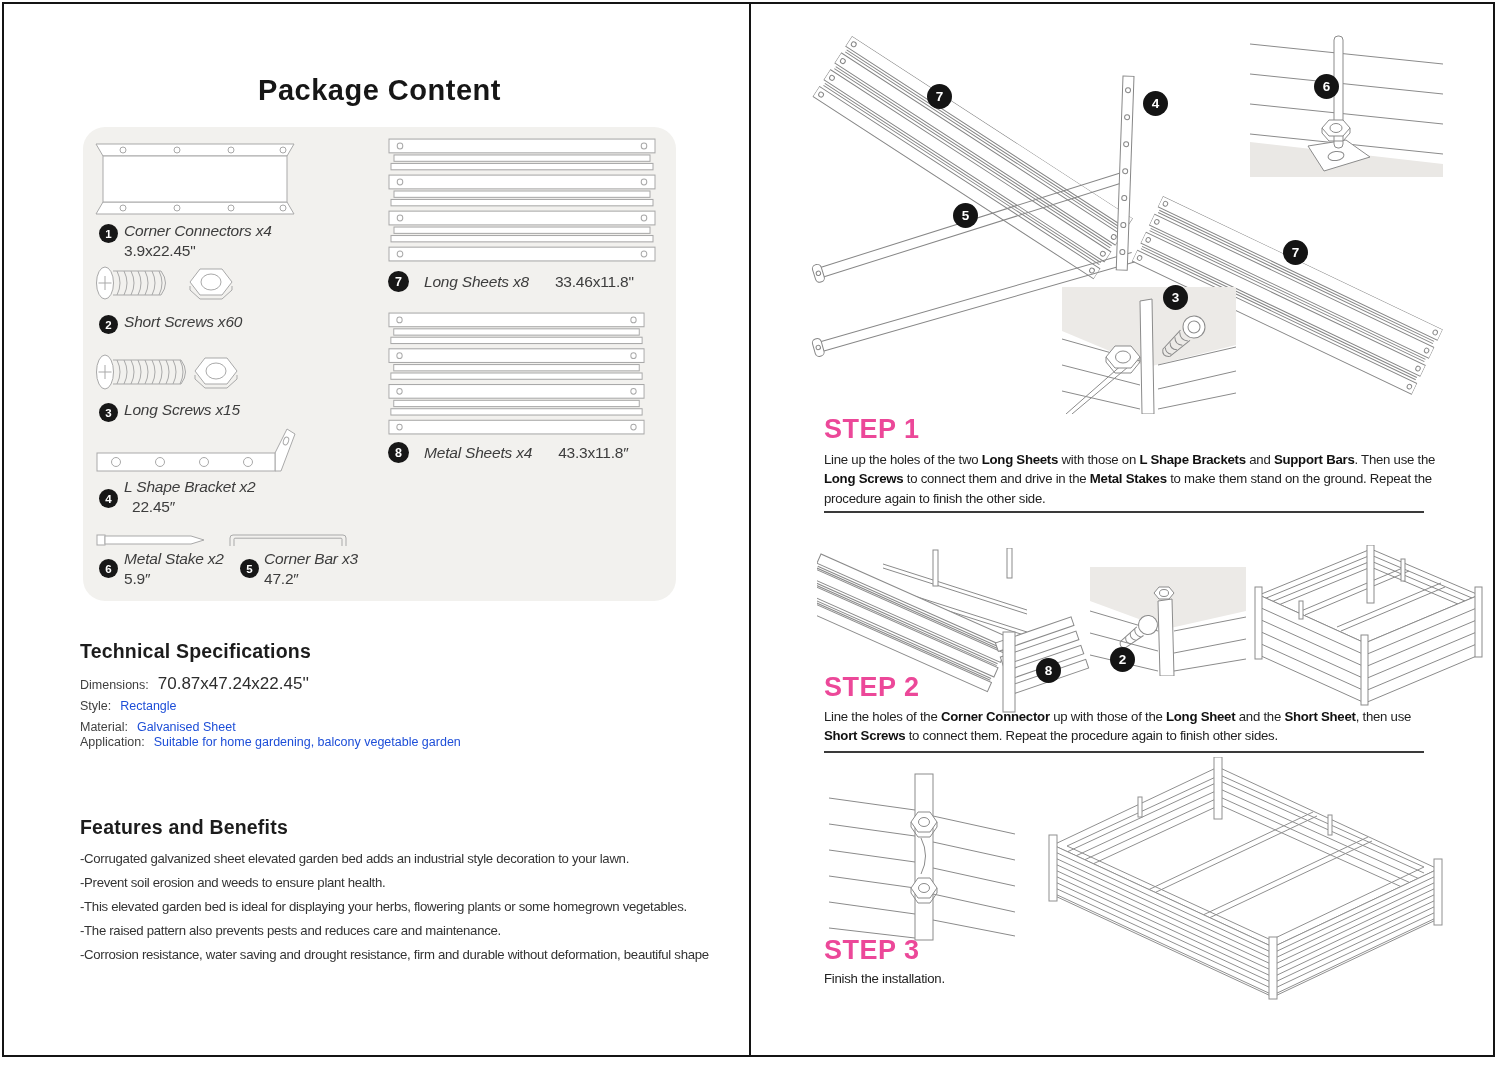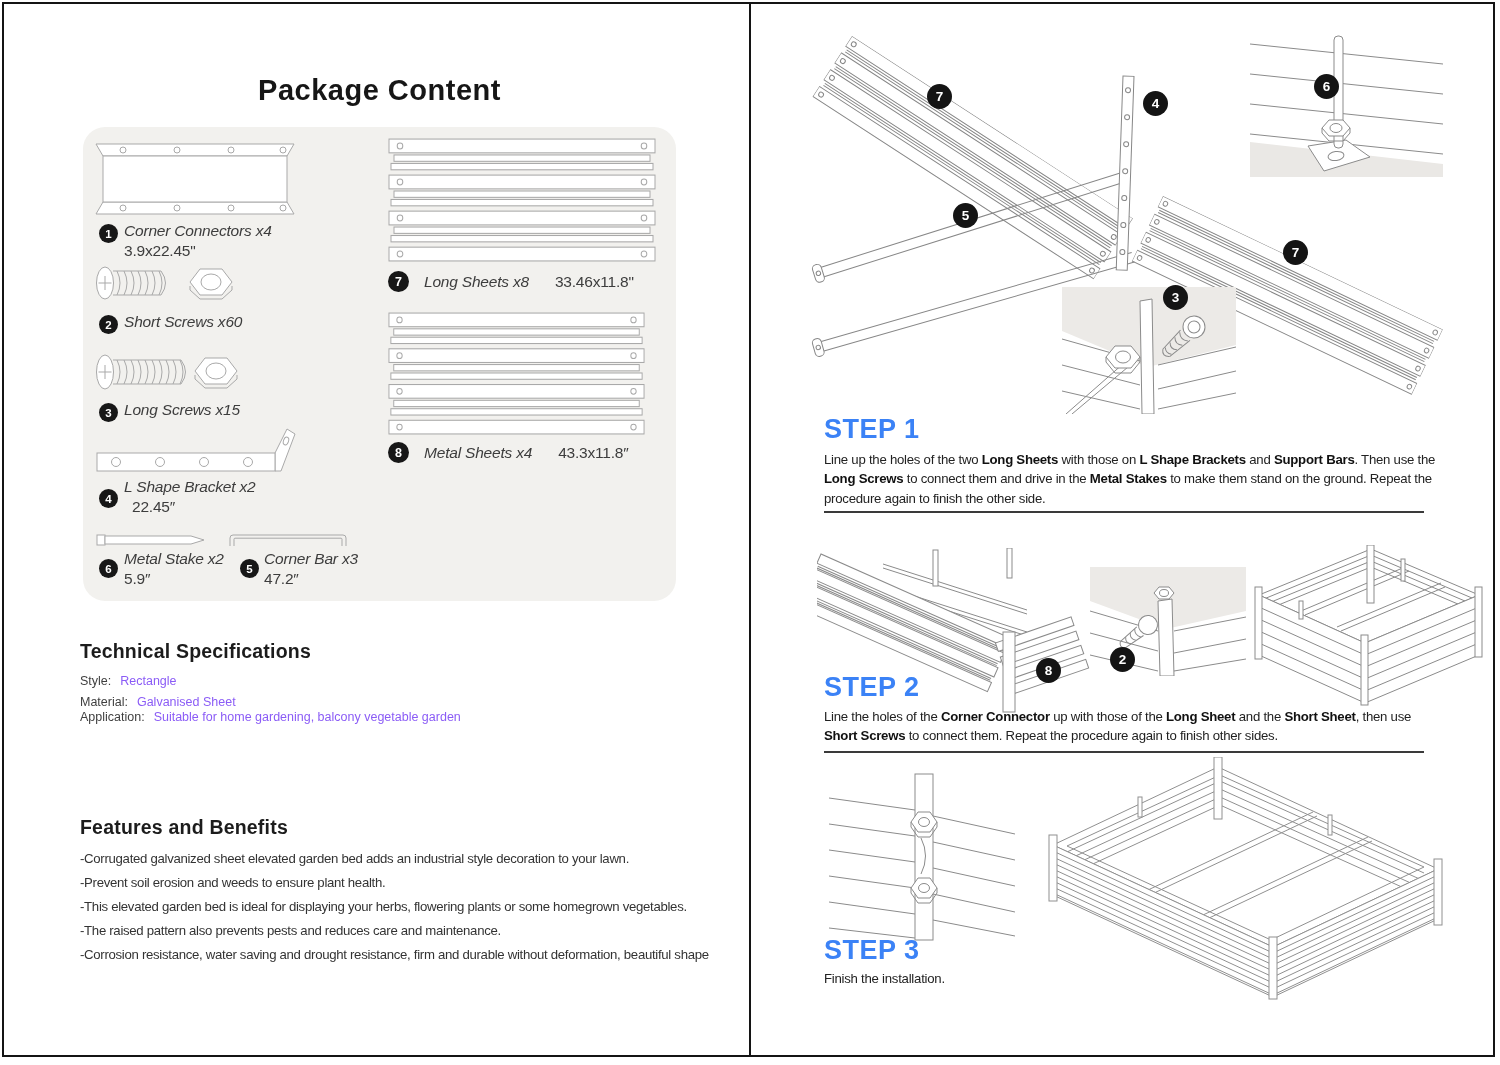--- a/index.html
+++ b/index.html
@@ -13,24 +13,24 @@
   .panel{left:83px;top:127px;width:593px;height:474px;background:#f2f1ee;border-radius:22px;}
   .badge{position:absolute;width:19px;height:19px;border-radius:50%;background:#171717;color:#fff;
          font-size:11.5px;font-weight:bold;display:flex;align-items:center;justify-content:center;}
   .badge.big{width:21px;height:21px;font-size:12.5px;}
   .plabel{font-size:15.5px;color:#3d3d3d;letter-spacing:-.2px;white-space:nowrap;font-style:italic;}
   .psize{font-size:15.5px;color:#3d3d3d;letter-spacing:-.2px;white-space:nowrap;}
   .sheet-row{display:flex;gap:26px;align-items:baseline;}
   .sec-head{font-size:19.5px;font-weight:bold;color:#1c1c1c;letter-spacing:.2px;text-align:right;}
   .spec-row{display:flex;align-items:baseline;gap:9px;}
   .spec-label{font-size:12.5px;color:#3f3f3f;}
-  .spec-value{font-size:12.5px;color:#8b5cf6;}
+  .spec-value{font-size:12.5px;color:#1d4ed8;}
   .spec-row.dim .spec-value{font-size:17px;color:#2d2d2d;}
   .feat-line{font-size:13.2px;line-height:24px;color:#333;letter-spacing:-.3px;white-space:nowrap;}
-  .step-head{font-size:27px;font-weight:bold;color:#3b82f6;letter-spacing:.5px;}
+  .step-head{font-size:27px;font-weight:bold;color:#ec4899;letter-spacing:.5px;}
   .step-body{width:614px;font-size:13.2px;line-height:19.4px;color:#222;letter-spacing:-.25px;}
   .step-body b{color:#111;}
   .hdivider{position:absolute;width:600px;height:2px;background:#3a3a3a;}
   .co{position:absolute;width:25px;height:25px;border-radius:50%;background:#141414;color:#fff;
       font-size:13.5px;font-weight:bold;display:flex;align-items:center;justify-content:center;}
   .inset{position:absolute;background:#fff;}
   svg{display:block;}
 </style>
 </head>
 <body>
@@ -214,20 +214,24 @@
       </svg>
   </div>
   <div class="badge big" style="left:388px;top:442px">8</div>
   <div class="abs sheet-row" style="left:424px;top:444px">
     <span class="plabel">Metal Sheets x4</span>
     <span class="psize">43.3x11.8″</span>
   </div>
 
   <div class="abs sec-head" style="left:80px;top:640px">Technical Specifications</div>
   <div class="abs" style="left:80px;top:674px">
+    <div class="spec-row dim" style="margin-bottom:5px">
+      <span class="spec-label">Dimensions:</span>
+      <span class="spec-value">70.87x47.24x22.45''</span>
+    </div>
     <div class="spec-row" style="margin-bottom:7px">
       <span class="spec-label">Style:</span>
       <span class="spec-value">Rectangle</span>
     </div>
     <div class="spec-row" style="margin-bottom:1px">
       <span class="spec-label">Material:</span>
       <span class="spec-value">Galvanised Sheet</span>
     </div>
     <div class="spec-row">
       <span class="spec-label">Application:</span>

